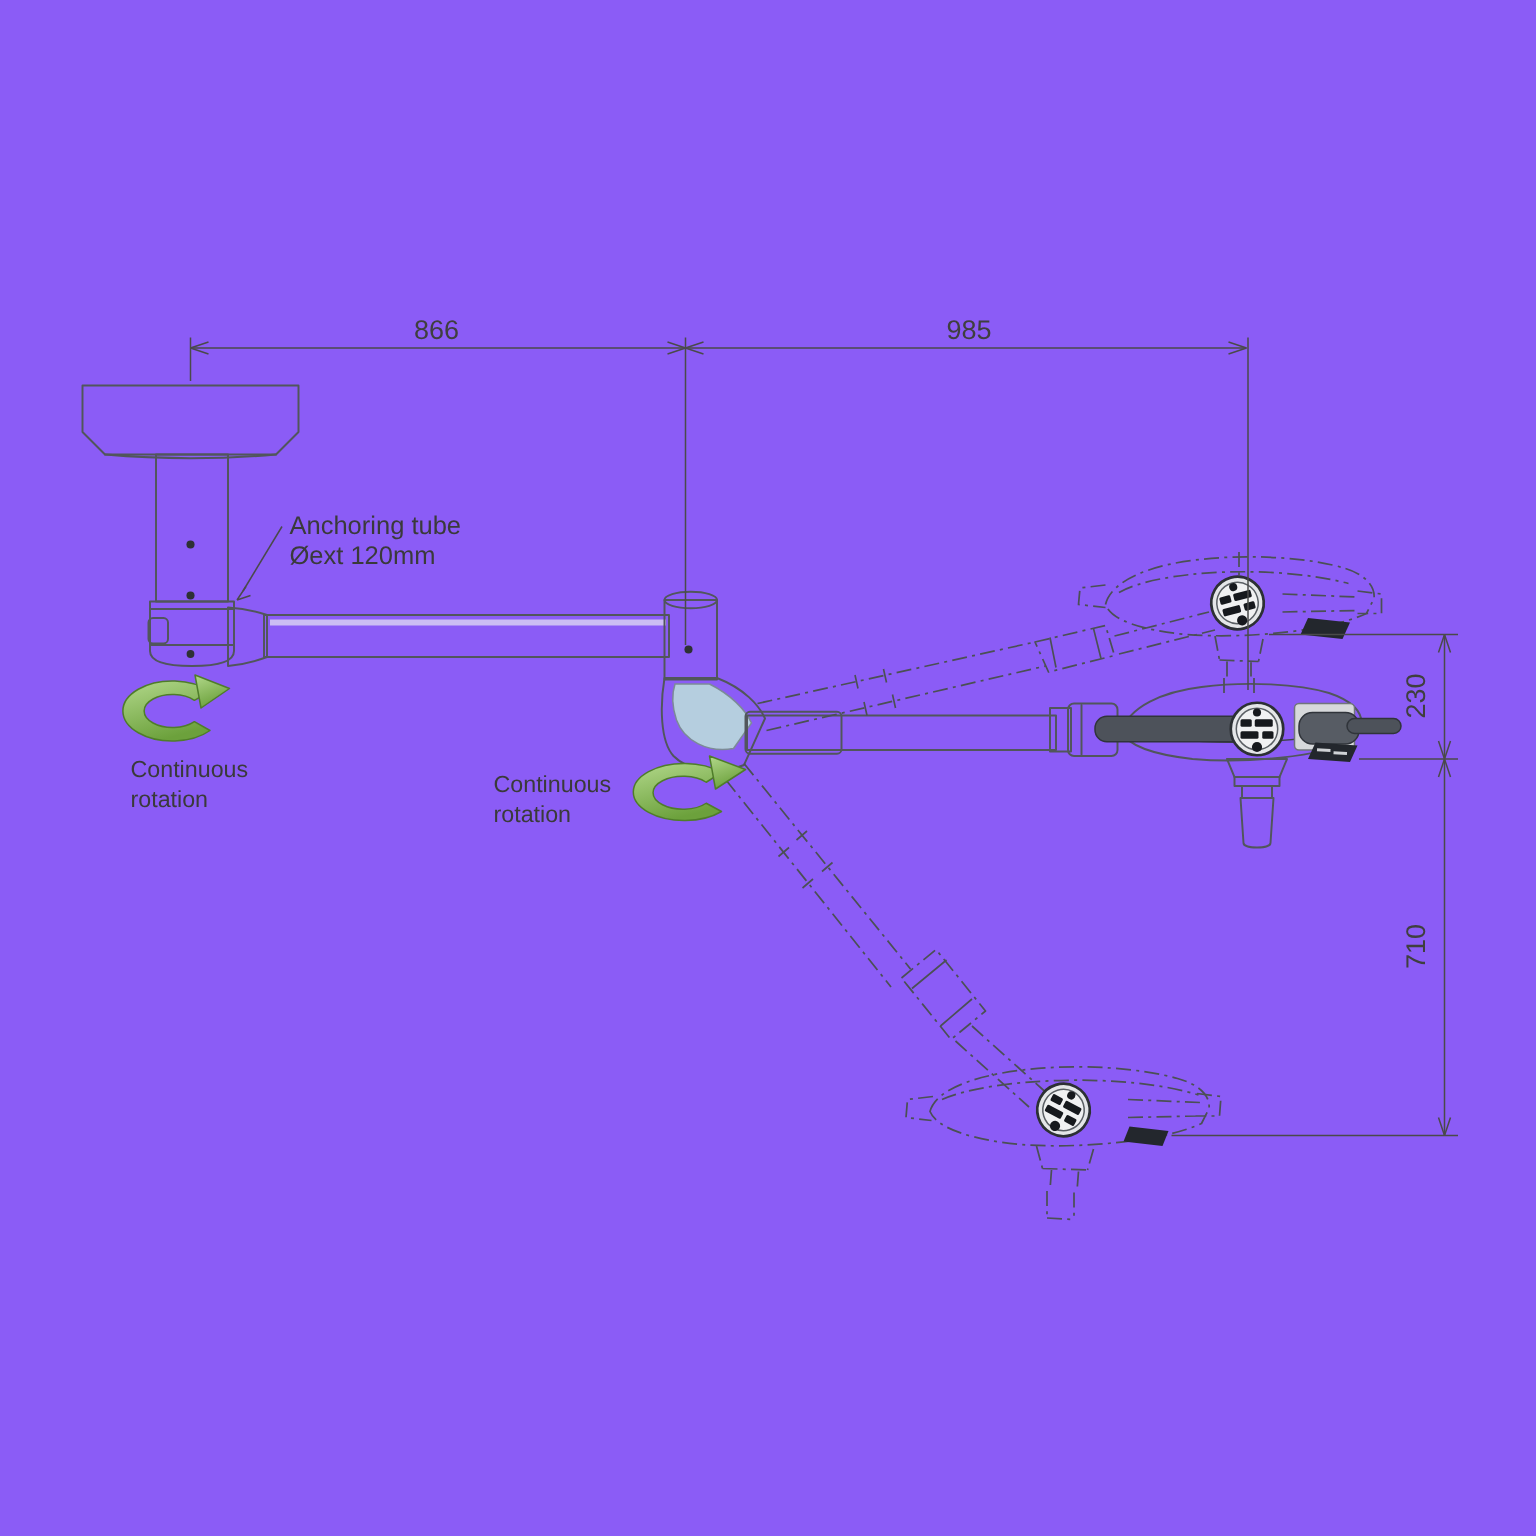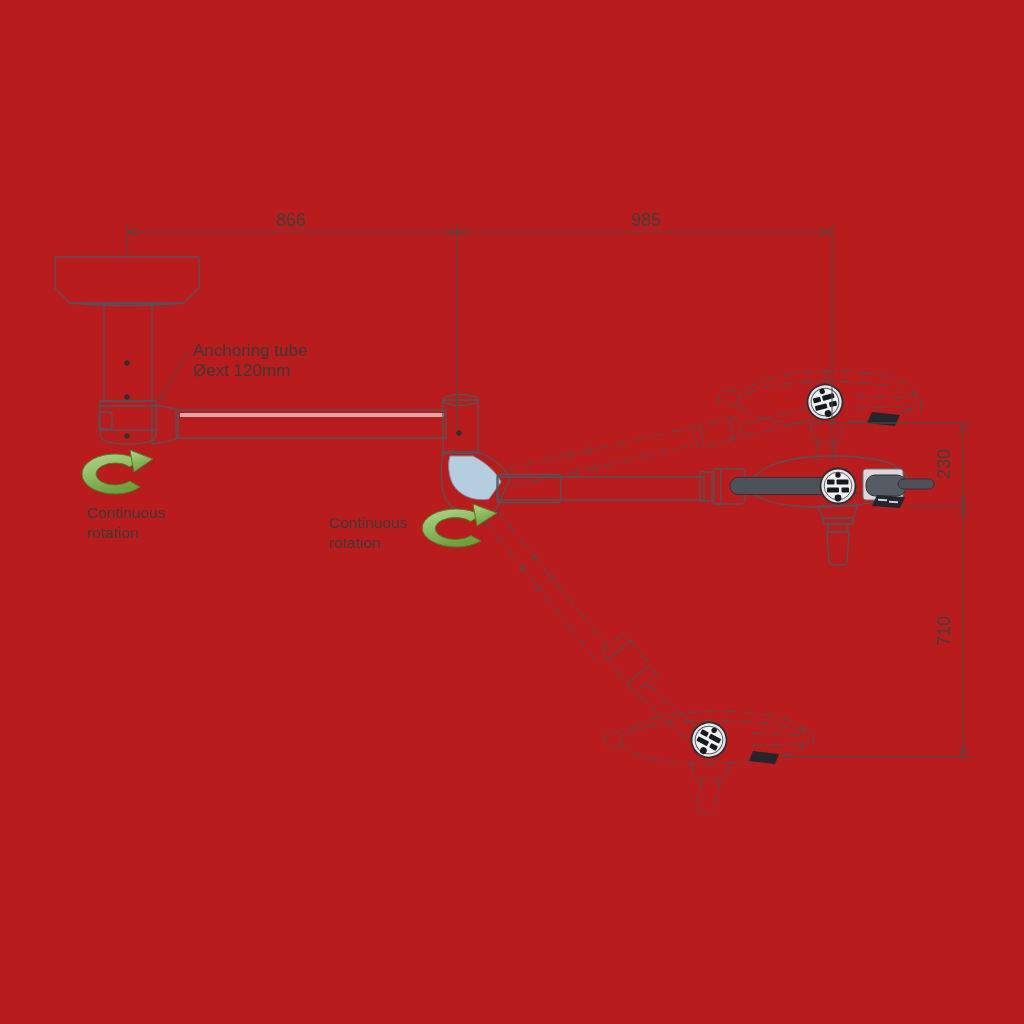--- a/index.html
+++ b/index.html
@@ -1,16 +1,16 @@
 <!DOCTYPE html>
 <html><head>
 <meta charset="utf-8">
 <style>
   html,body{margin:0;padding:0;background:#fff;}
-  .stage{position:relative;width:1024px;height:1024px;background:#b91c1c;overflow:hidden;
+  .stage{position:relative;width:1024px;height:1024px;background:#8b5cf6;overflow:hidden;
          font-family:"Liberation Sans",sans-serif;}
   svg{position:absolute;left:0;top:0;}
   .t-dim{font-family:"Liberation Sans",sans-serif;font-size:18px;fill:#3f3f3f;}
   .t-label{font-family:"Liberation Sans",sans-serif;font-size:17px;fill:#3a3a3a;}
   .t-rot{font-family:"Liberation Sans",sans-serif;font-size:15.5px;fill:#3a3a3a;}
   .ln{stroke:#4a4a4a;stroke-width:1;fill:none;}
   .out{stroke:#51565b;stroke-width:1.3;fill:none;stroke-linejoin:round;stroke-linecap:round;}
   .ph{stroke:#4b5054;stroke-width:1.15;fill:none;stroke-dasharray:10 3.5 2 3.5;stroke-linejoin:round;}
   .phs{stroke:#4b5054;stroke-width:1.1;fill:none;}
 </style>

